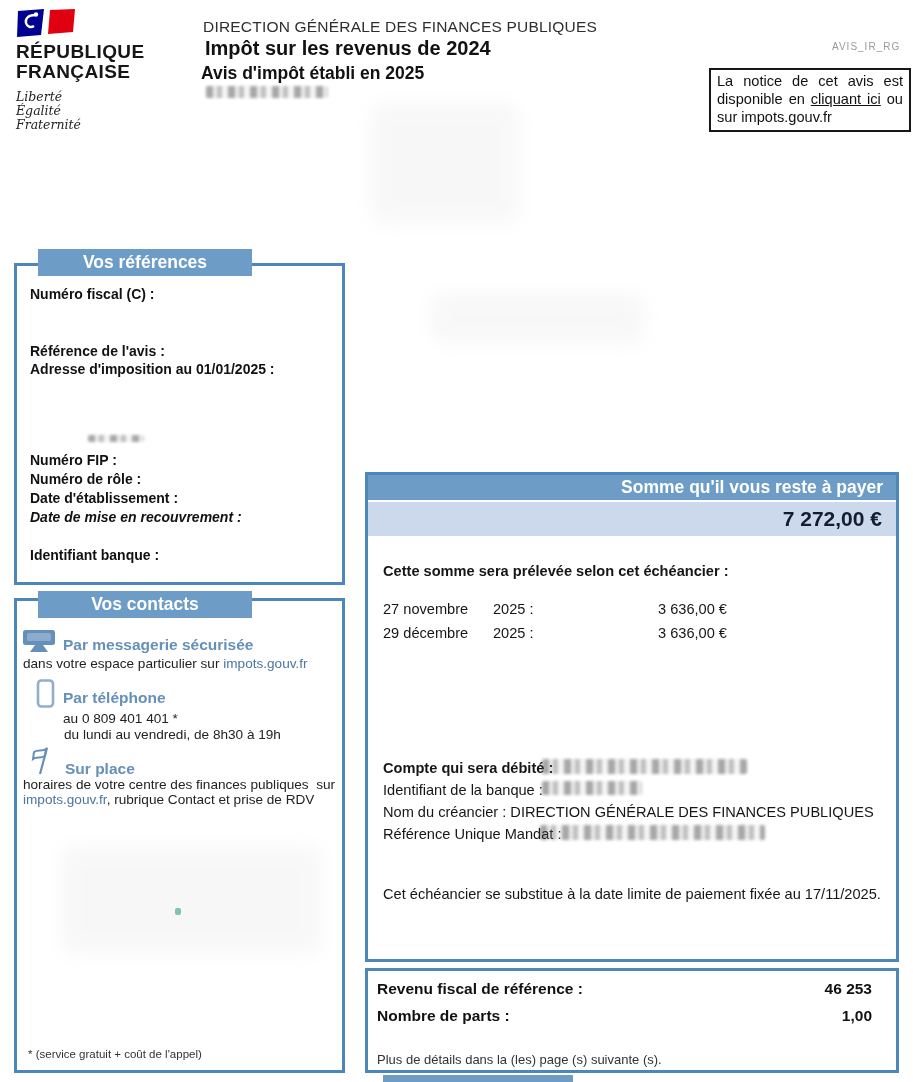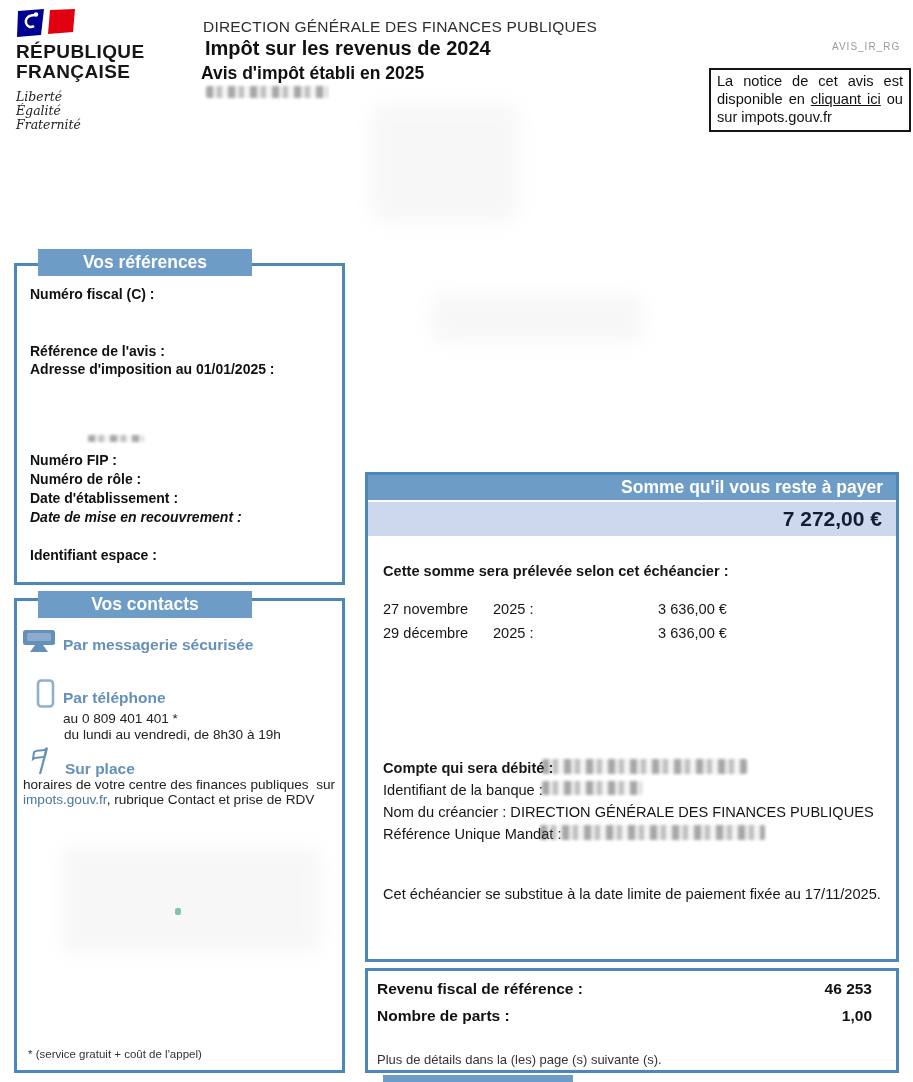--- a/index.html
+++ b/index.html
@@ -91,33 +91,34 @@
   <div class="frame" style="left:14px;top:263px;width:325px;height:316px;"></div>
   <div class="tab" style="left:38px;top:249px;">Vos références</div>
   <div class="abs lbl" style="left:30px;top:286px;">Numéro fiscal (C) :</div>
   <div class="abs lbl" style="left:30px;top:343px;">Référence de l'avis :</div>
   <div class="abs lbl" style="left:30px;top:361px;">Adresse d'imposition au 01/01/2025 :</div>
   <div class="abs smudge" style="left:88px;top:435px;width:56px;height:7px;"></div>
   <div class="abs lbl" style="left:30px;top:452px;">Numéro FIP :</div>
   <div class="abs lbl" style="left:30px;top:471px;">Numéro de rôle :</div>
   <div class="abs lbl" style="left:30px;top:490px;">Date d'établissement :</div>
   <div class="abs lbl" style="left:30px;top:509px;font-style:italic;">Date de mise en recouvrement :</div>
-  <div class="abs lbl" style="left:30px;top:547px;">Identifiant espace :</div>
+  <div class="abs lbl" style="left:30px;top:547px;">Identifiant banque :</div>
 
   <div class="frame" style="left:14px;top:598px;width:325px;height:469px;"></div>
   <div class="tab" style="left:38px;top:591px;">Vos contacts</div>
 
   <div class="abs" style="left:22px;top:629px;">
     <svg width="36" height="27" viewBox="0 0 36 27">
       <rect x="1" y="1" width="32" height="15" rx="2.5" fill="#6590b9"></rect>
       <rect x="5" y="4" width="24" height="8" rx="1.5" fill="#ffffff" opacity="0.25"></rect>
       <path d="M13 16 L21 16 L26 23 L8 23 Z" fill="#6590b9"></path>
     </svg>
   </div>
   <div class="abs contact-head" style="left:63px;top:636px;">Par messagerie sécurisée</div>
+  <div class="abs body-txt" style="left:23px;top:656px;"><span>dans votre espace particulier sur </span><span class="link">impots.gouv.fr</span></div>
 
   <div class="abs" style="left:36px;top:679px;">
     <svg width="20" height="30" viewBox="0 0 20 30">
       <rect x="2" y="1.5" width="15" height="26" rx="3.5" fill="none" stroke="#8fb0cc" stroke-width="2.6"></rect>
     </svg>
   </div>
   <div class="abs contact-head" style="left:63px;top:689px;">Par téléphone</div>
   <div class="abs body-txt" style="left:63px;top:711px;">au 0 809 401 401 *</div>
   <div class="abs body-txt" style="left:64px;top:727px;">du lundi au vendredi, de 8h30 à 19h</div>
 

